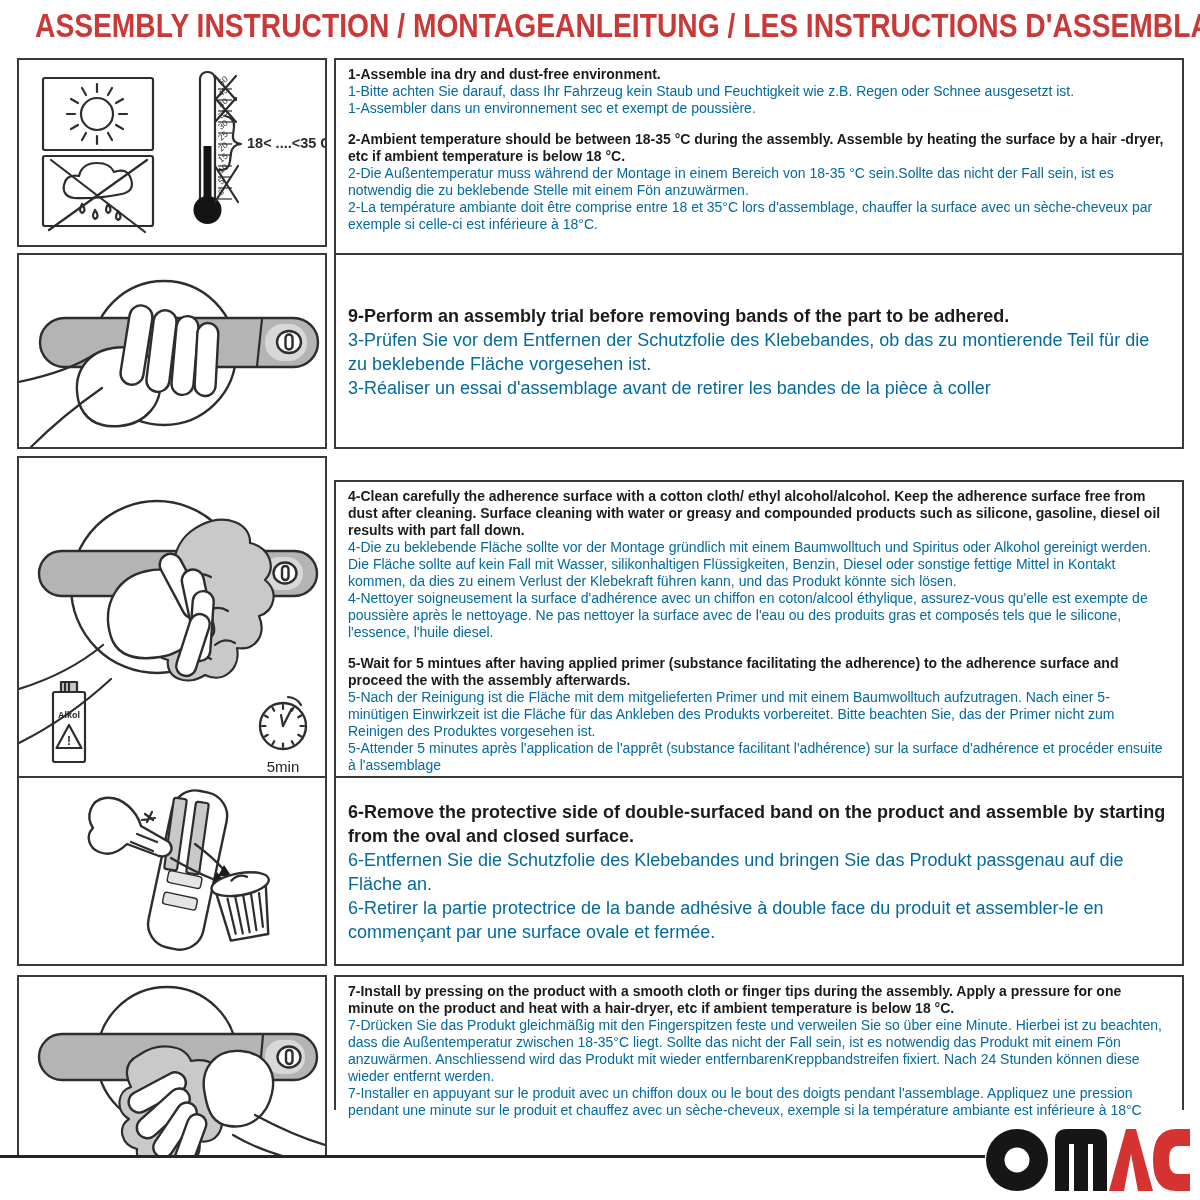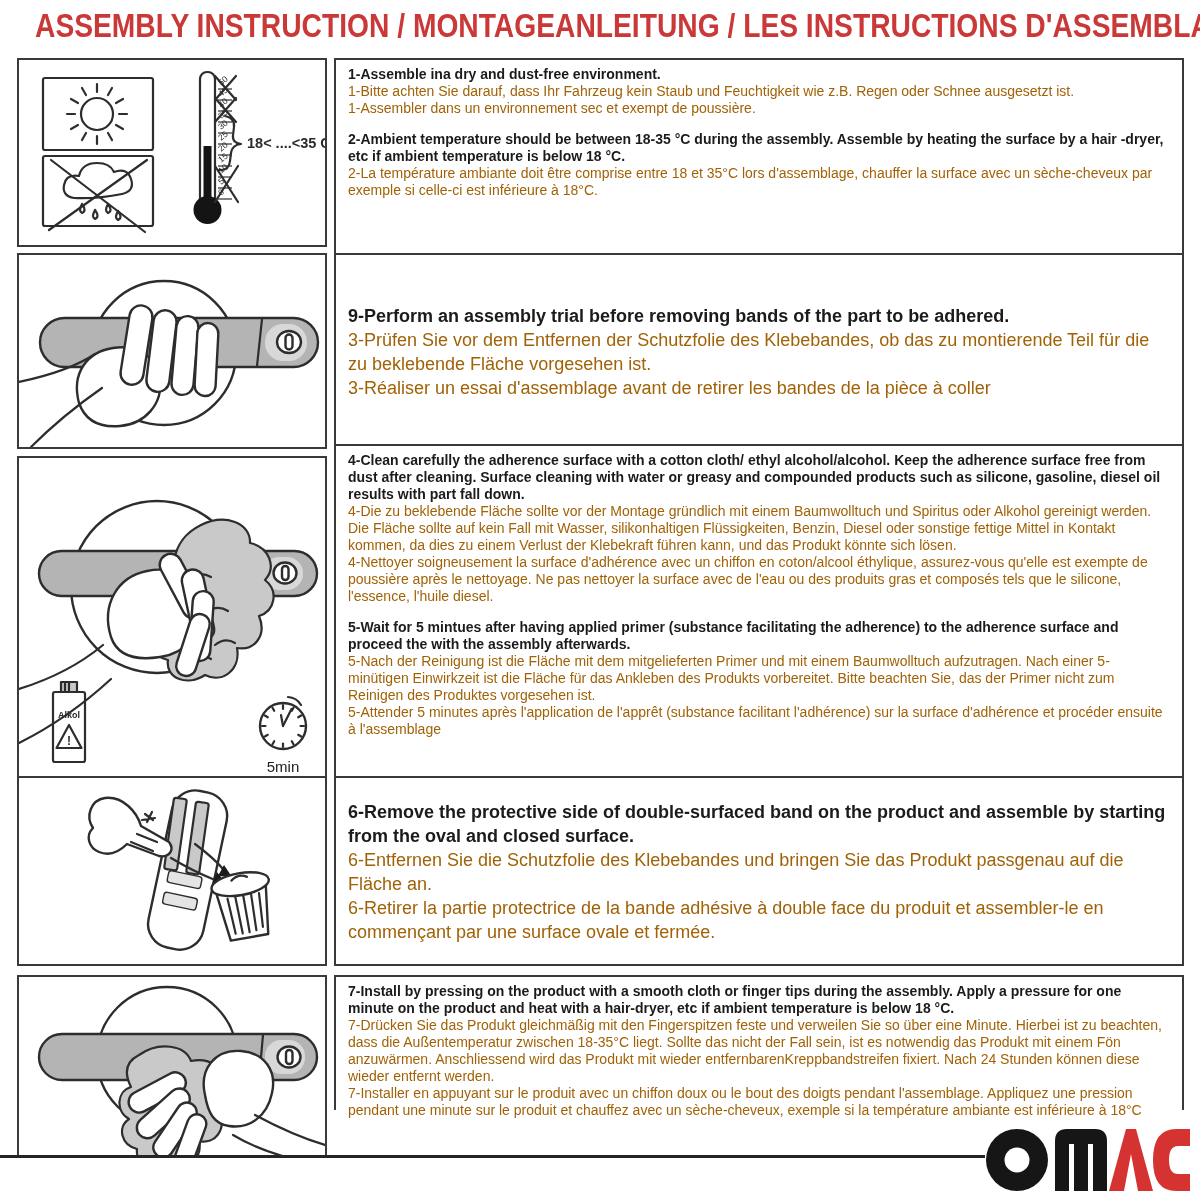--- a/index.html
+++ b/index.html
@@ -15,21 +15,21 @@
   .illus-box{
     position:absolute;left:17px;width:310px;background:#fff;
     border:2px solid #3a3a3a;box-sizing:border-box;
   }
   .illus-box svg{display:block;width:100%;height:100%;}
   .text-box{
     position:absolute;left:334px;width:850px;background:#fff;
     border:2px solid #3a3a3a;box-sizing:border-box;
     padding:6px 12px 4px 12px;
   }
-  .text-box p{margin:0;font-size:14px;line-height:17px;color:#a16207;}
+  .text-box p{margin:0;font-size:14px;line-height:17px;color:#0369a1;}
   .text-box p.en{font-weight:bold;color:#1b1b1b;}
   .sec + .sec{margin-top:14px;}
   .text-box.big{display:flex;flex-direction:column;justify-content:center;}
   .text-box.big p{font-size:18px;line-height:24px;}
   .bottom-rule{position:absolute;left:0;top:1155px;width:985px;height:3px;background:#252525;}
   .logo-wrap{position:absolute;left:985px;top:1120px;width:205px;height:72px;background:#fff;}
   svg text{font-family:"Liberation Sans",sans-serif;}
   .ln{stroke:#2d2d2d;stroke-width:2.2;fill:none;stroke-linecap:round;stroke-linejoin:round;}
   .fw{fill:#ffffff;stroke:#2d2d2d;stroke-width:2.4;stroke-linejoin:round;}
   .fg{fill:#b4b4b4;stroke:#2d2d2d;stroke-width:2.4;stroke-linejoin:round;}
@@ -131,20 +131,21 @@
   </svg>
 </div>
 <div class="text-box" style="top:58px;height:226px;">
   <div class="sec">
     <p class="en">1-Assemble ina dry and dust-free environment.</p>
     <p class="de">1-Bitte achten Sie darauf, dass Ihr Fahrzeug kein Staub und Feuchtigkeit wie z.B. Regen oder Schnee ausgesetzt ist.</p>
     <p class="fr">1-Assembler dans un environnement sec et exempt de poussière.</p>
   </div>
   <div class="sec">
     <p class="en">2-Ambient temperature should be between 18-35 °C  during the assembly. Assemble by heating the surface by a hair -dryer, etc if ambient temperature is below 18 °C.</p>
+    <p class="de">2-Die Außentemperatur muss während der Montage in einem Bereich von 18-35 °C  sein.Sollte das nicht der Fall sein, ist es notwendig die zu beklebende Stelle mit einem Fön anzuwärmen.</p>
     <p class="fr">2-La température ambiante doit être comprise entre 18 et 35°C lors d'assemblage, chauffer la surface avec un sèche-cheveux par exemple si celle-ci est inférieure à 18°C.</p>
   </div>
 </div>
 
 <div class="illus-box" style="top:253px;height:196px;">
   <svg viewBox="0 0 306 192">
     <circle class="fw" cx="145" cy="98" r="72"></circle>
     <g>
       <rect class="fg" x="21" y="63" width="278" height="49" rx="24.5"></rect>
       <rect x="246" y="69" width="42" height="37" rx="18" fill="#d8d8d8"></rect>
@@ -219,21 +220,21 @@
         <line x1="248.8" y1="232.3" x2="245.8" y2="230.5"></line>
           <line x1="255.2" y1="225.8" x2="253.5" y2="222.8"></line>
       </g>
       <line class="ln" stroke-width="1.8" x1="264" y1="241" x2="272.5" y2="224"></line>
       <line class="ln" stroke-width="1.8" x1="264" y1="241" x2="262" y2="230"></line>
       <path class="ln" stroke-width="1.5" d="M269,212 a16,16 0 0 1 13,8"></path>
       <text x="264" y="287" font-size="15" fill="#222" text-anchor="middle">5min</text>
     </g>
   </svg>
 </div>
-<div class="text-box" style="top:444px;height:356px;">
+<div class="text-box" style="top:480px;height:356px;">
   <div class="sec">
     <p class="en">4-Clean carefully the adherence surface with a cotton cloth/ ethyl alcohol/alcohol. Keep the adherence surface free from dust after cleaning. Surface cleaning with water or greasy and compounded products such as silicone, gasoline, diesel oil results with part fall down.</p>
     <p class="de">4-Die zu beklebende Fläche sollte vor der Montage gründlich mit einem Baumwolltuch und Spiritus oder Alkohol gereinigt werden. Die Fläche sollte auf kein Fall mit Wasser, silikonhaltigen Flüssigkeiten, Benzin, Diesel oder sonstige fettige Mittel in Kontakt kommen, da dies zu einem Verlust der Klebekraft führen kann, und das Produkt könnte sich lösen.</p>
     <p class="fr">4-Nettoyer soigneusement la surface d'adhérence avec un chiffon en coton/alcool éthylique, assurez-vous qu'elle est exempte de poussière après le nettoyage. Ne pas nettoyer la surface avec de l'eau ou des produits gras et composés tels que le silicone, l'essence, l'huile diesel.</p>
   </div>
   <div class="sec">
     <p class="en">5-Wait for 5 mintues after having applied primer (substance facilitating the adherence) to the adherence surface and proceed the with the assembly afterwards.</p>
     <p class="de">5-Nach der Reinigung ist die Fläche mit dem mitgelieferten Primer und mit einem Baumwolltuch aufzutragen. Nach einer 5-minütigen Einwirkzeit ist die Fläche für das Ankleben des Produkts vorbereitet. Bitte beachten Sie, das der Primer nicht zum Reinigen des Produktes vorgesehen ist.</p>
     <p class="fr">5-Attender 5 minutes après l'application de l'apprêt (substance facilitant l'adhérence) sur la surface d'adhérence et procéder ensuite à l'assemblage</p>
   </div>

